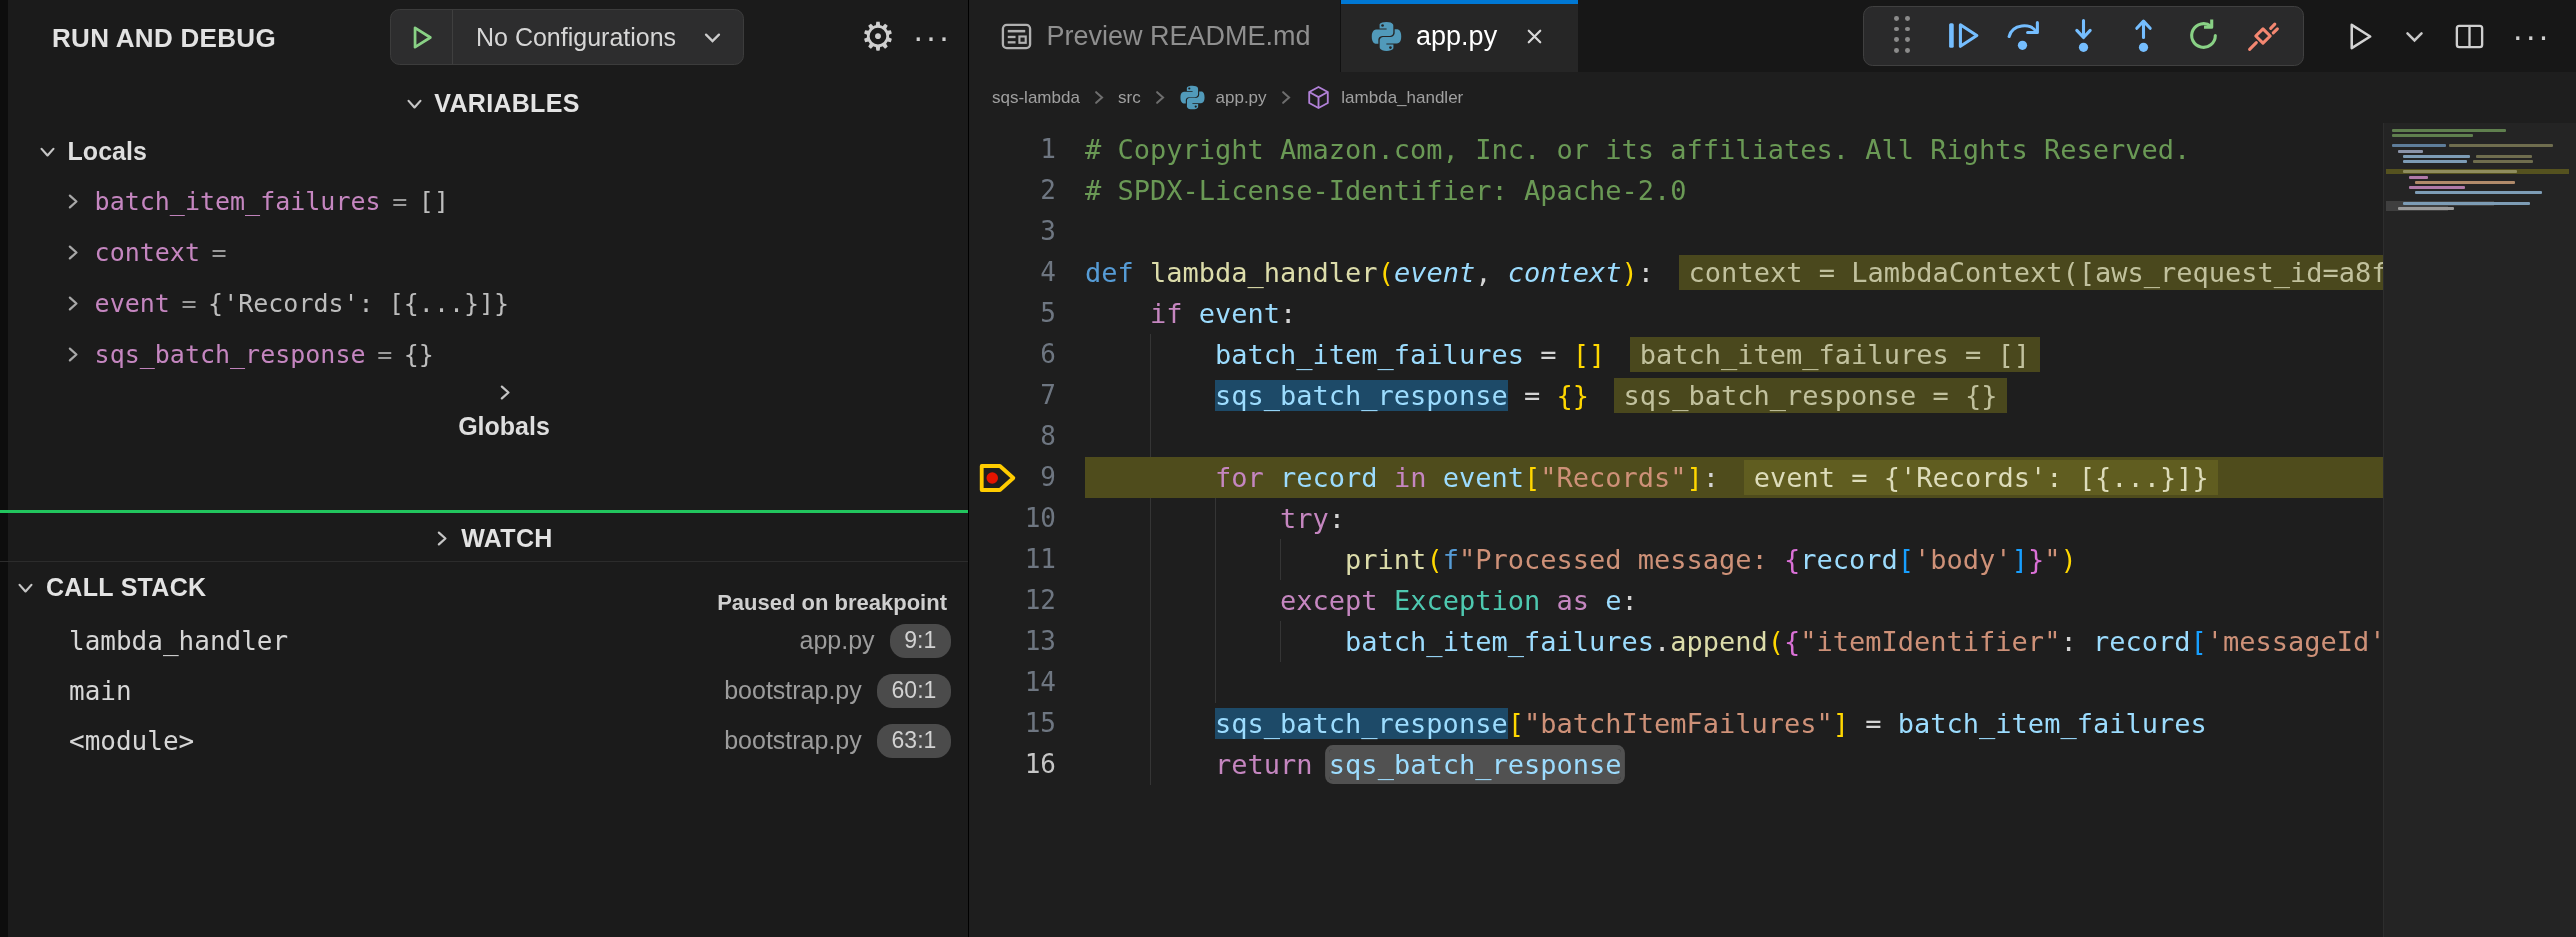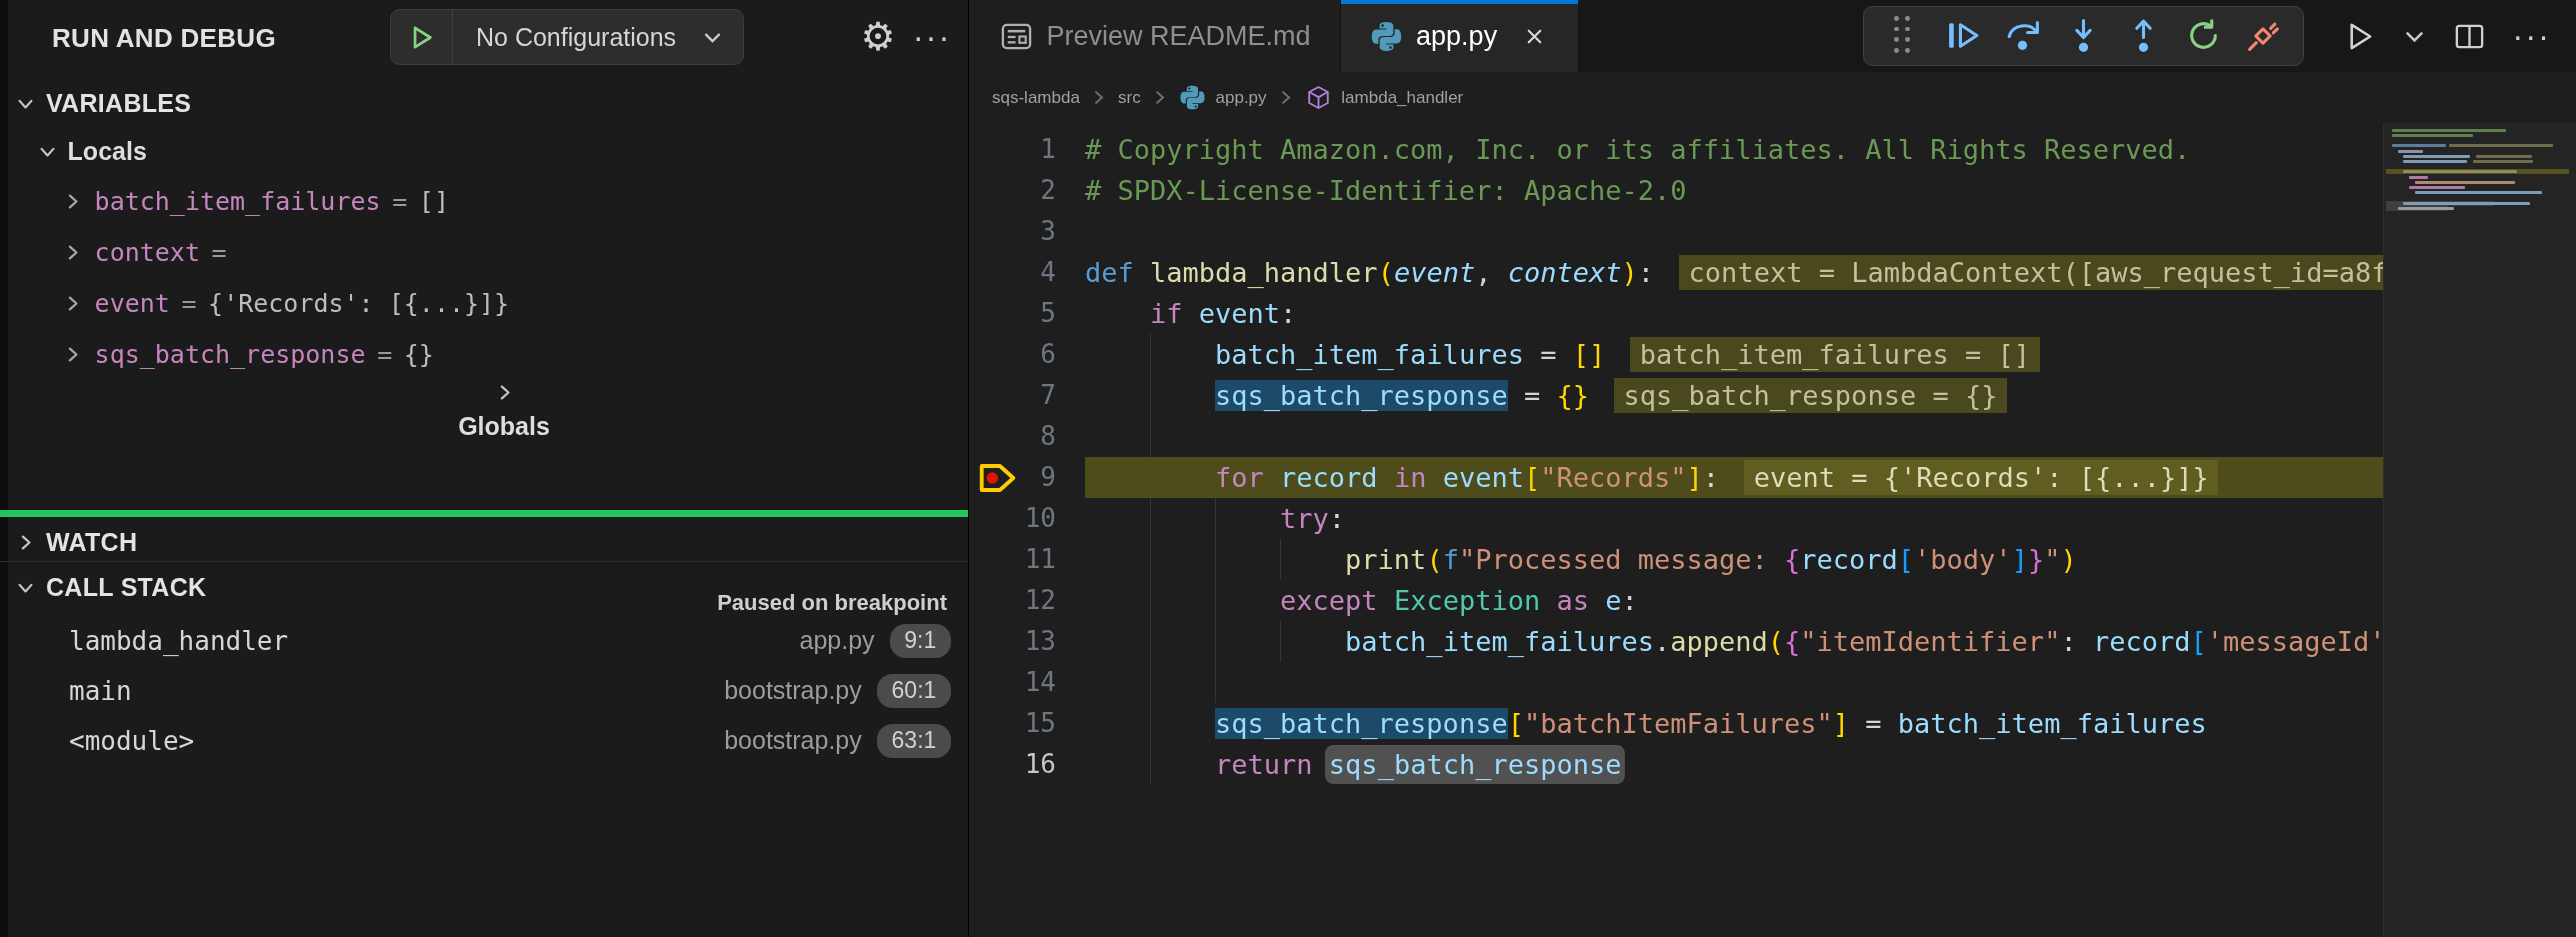--- a/index.html
+++ b/index.html
@@ -18,31 +18,31 @@
   .cfg-play { width:62px; height:100%; display:flex; align-items:center; justify-content:center;
     border-right:1px solid #3f3f3f; }
   .cfg-label { padding:0 25px 0 23px; font-size:25px; color:#d6d6d6; }
   .cfg-chevron { padding-right:19px; display:flex; align-items:center; }
   .gear { position:absolute; left:851px; top:9.6px; width:54px; height:54px; display:flex; align-items:center;
     justify-content:center; font-size:39px; color:#cfcfcf; }
   .sb-more { position:absolute; left:903px; top:9.6px; width:58px; height:54px; display:flex; align-items:center;
     justify-content:center; font-size:33px; color:#cfcfcf; letter-spacing:1.9px; }
   .sec { position:absolute; left:0; width:100%; }
   .sec-vars { top:85px; }
-  .hdr-row { display:flex; align-items:center; height:37px; padding-left:15.4px; gap:9.6px; }
+  .hdr-row { display:flex; align-items:center; height:37px; padding-left:15.4px; gap:9.6px;justify-content:center; }
   .hdr-text { font-size:25px; font-weight:700; color:#e3e3e3; letter-spacing:0.3px; }
   .locals-row { display:flex; align-items:center; height:42px; margin-top:8px; padding-left:37px; gap:9.6px; }
   .locals-text, .globals-text { font-size:25px; font-weight:700; color:#dedede; }
   .vars-list { margin-top:3.9px; }
   .var-row { display:flex; align-items:center; height:51px; padding-left:62px; gap:11.6px; white-space:nowrap; overflow:hidden; }
   .vname { font-family:"DejaVu Sans Mono", monospace; font-size:25px; color:#c586c0; }
   .veq { font-family:"DejaVu Sans Mono", monospace; font-size:25px; color:#9a9a9a; }
   .vval { font-family:"DejaVu Sans Mono", monospace; font-size:25px; color:#bdbdbd; }
   .globals-row { display:flex; align-items:center; height:48px; margin-top:1.9px; padding-left:40px; gap:9.6px;flex-direction:column; }
-  .sec-watch { top:510px; border-top:7px solid #22c55e; }
+  .sec-watch { top:510px; border-top:3px solid #22c55e; }
   .sec-watch .hdr-row { height:50px; }
   .sec-stack { top:561px; border-top:1px solid #2c2c2c; }
   .stack-hdr { display:flex; align-items:center; height:50px; padding:0 21px 0 15.4px; gap:9.6px; }
   .stack-status { margin-left:auto; font-size:22px; font-weight:700; color:#cfcfcf;margin-top:32px; }
   .frames { margin-top:3.9px; }
   .frame { display:flex; align-items:center; height:50px; padding:0 17.3px 0 69px; }
   .fname { font-family:"DejaVu Sans Mono", monospace; font-size:26px; color:#d6d6d6; }
   .fright { margin-left:auto; display:flex; align-items:center; gap:15.4px; }
   .ffile { font-size:25px; color:#9c9c9c; }
   .fbadge { background:#4b4b4b; color:#d2d2d2; font-size:23px; border-radius:15.4px; padding:3.9px 14.4px; }

